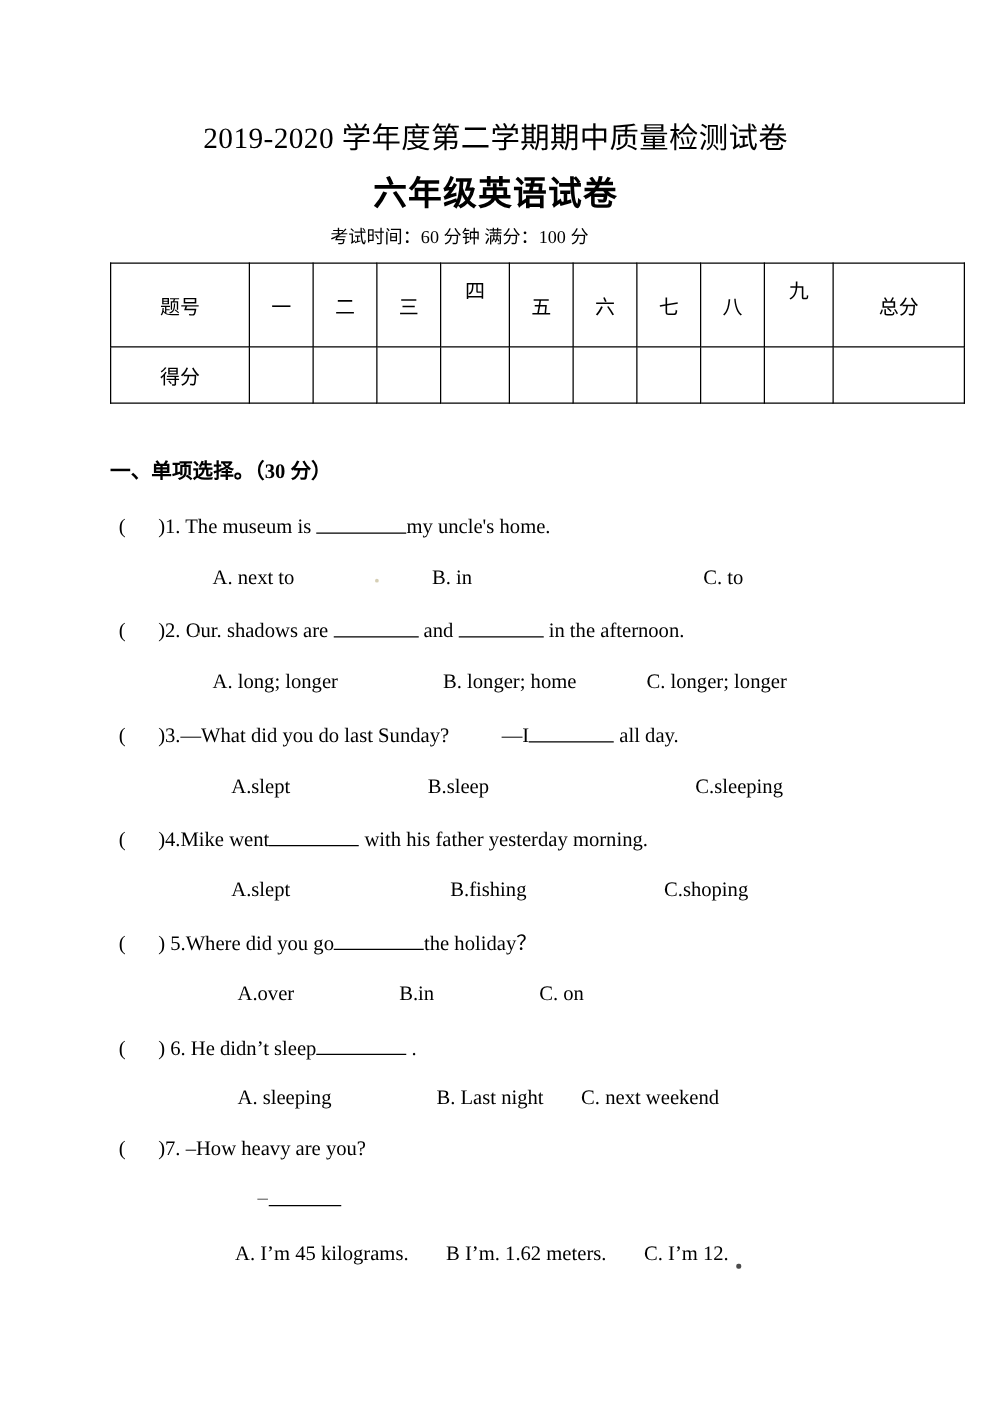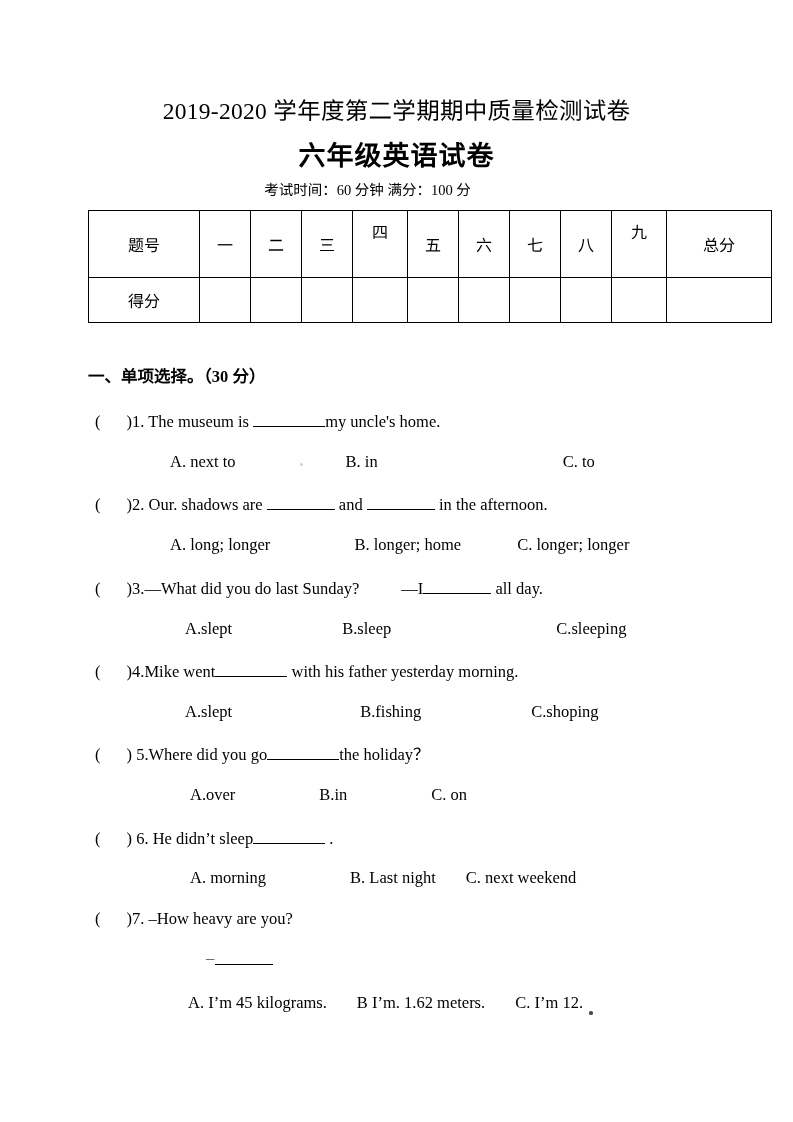--- a/index.html
+++ b/index.html
@@ -259,21 +259,21 @@
     <span>(</span><span class="paren-gap"></span><span>)</span><span> 5.Where did you go</span><span class="blank blank-l"></span><span>the holiday？</span>
   </div>
   <div class="o-line" style="left:190px; top:785px;">
     <span>A.over</span><span class="opt-gap-lg"></span><span>B.in</span><span class="opt-gap-lg"></span><span>C. on</span>
   </div>
 
   <div class="q-line" style="left:95px; top:827px;">
     <span>(</span><span class="paren-gap"></span><span>)</span><span> 6. He didn’t sleep</span><span class="blank blank-l"></span><span> .</span>
   </div>
   <div class="o-line" style="left:190px; top:868px;">
-    <span>A.  morning</span><span class="opt-gap-lg"></span><span>B. Last night</span><span class="opt-gap-sm"></span><span>C. next weekend</span>
+    <span>A.  sleeping</span><span class="opt-gap-lg"></span><span>B. Last night</span><span class="opt-gap-sm"></span><span>C. next weekend</span>
   </div>
 
   <div class="q-line" style="left:95px; top:909px;">
     <span>(</span><span class="paren-gap"></span><span>)</span><span>7. –How heavy are you?</span>
   </div>
   <div class="q-line" style="left:206px; top:950px;">
     <span class="dash-mark">–</span><span class="blank blank-q7"></span>
   </div>
   <div class="o-line" style="left:188px; top:993px;">
     <span>A. I’m 45 kilograms.</span><span class="opt-gap-sm"></span><span>B I’m. 1.62 meters.</span><span class="opt-gap-sm"></span><span>C. I’m 12.</span>

